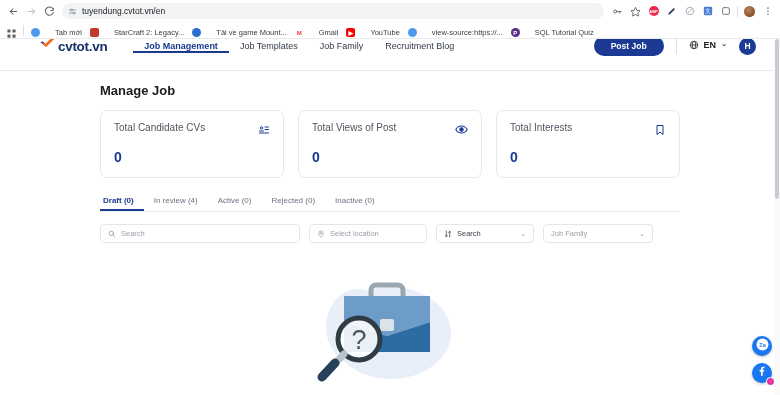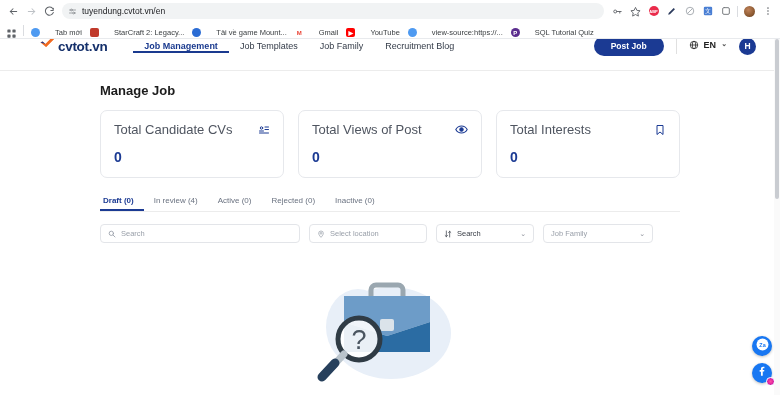--- a/index.html
+++ b/index.html
@@ -161,21 +161,21 @@
   .cards { display: flex; gap: 14px; }
   .card {
     flex: 1;
     border: 1px solid #e6e8ec;
     border-radius: 7px;
     padding: 11px 13px 12px 13px;
     background: #fff;
     min-height: 57px;
   }
   .card-top { display: flex; align-items: flex-start; justify-content: space-between; }
-  .card-label { font-size: 13px; color: #4f5560; }
+  .card-label { font-size: 10px; color: #4f5560; }
   .card-val { font-size: 14px; font-weight: bold; color: #1b3a93; margin-top: 9px; }
   .card-ico { color: #1b3a93; flex: none; }
 
   .tabs {
     display: flex;
     gap: 0px;
     margin-top: 18px;
     border-bottom: 1px solid #ececec;
   }
   .tab {

